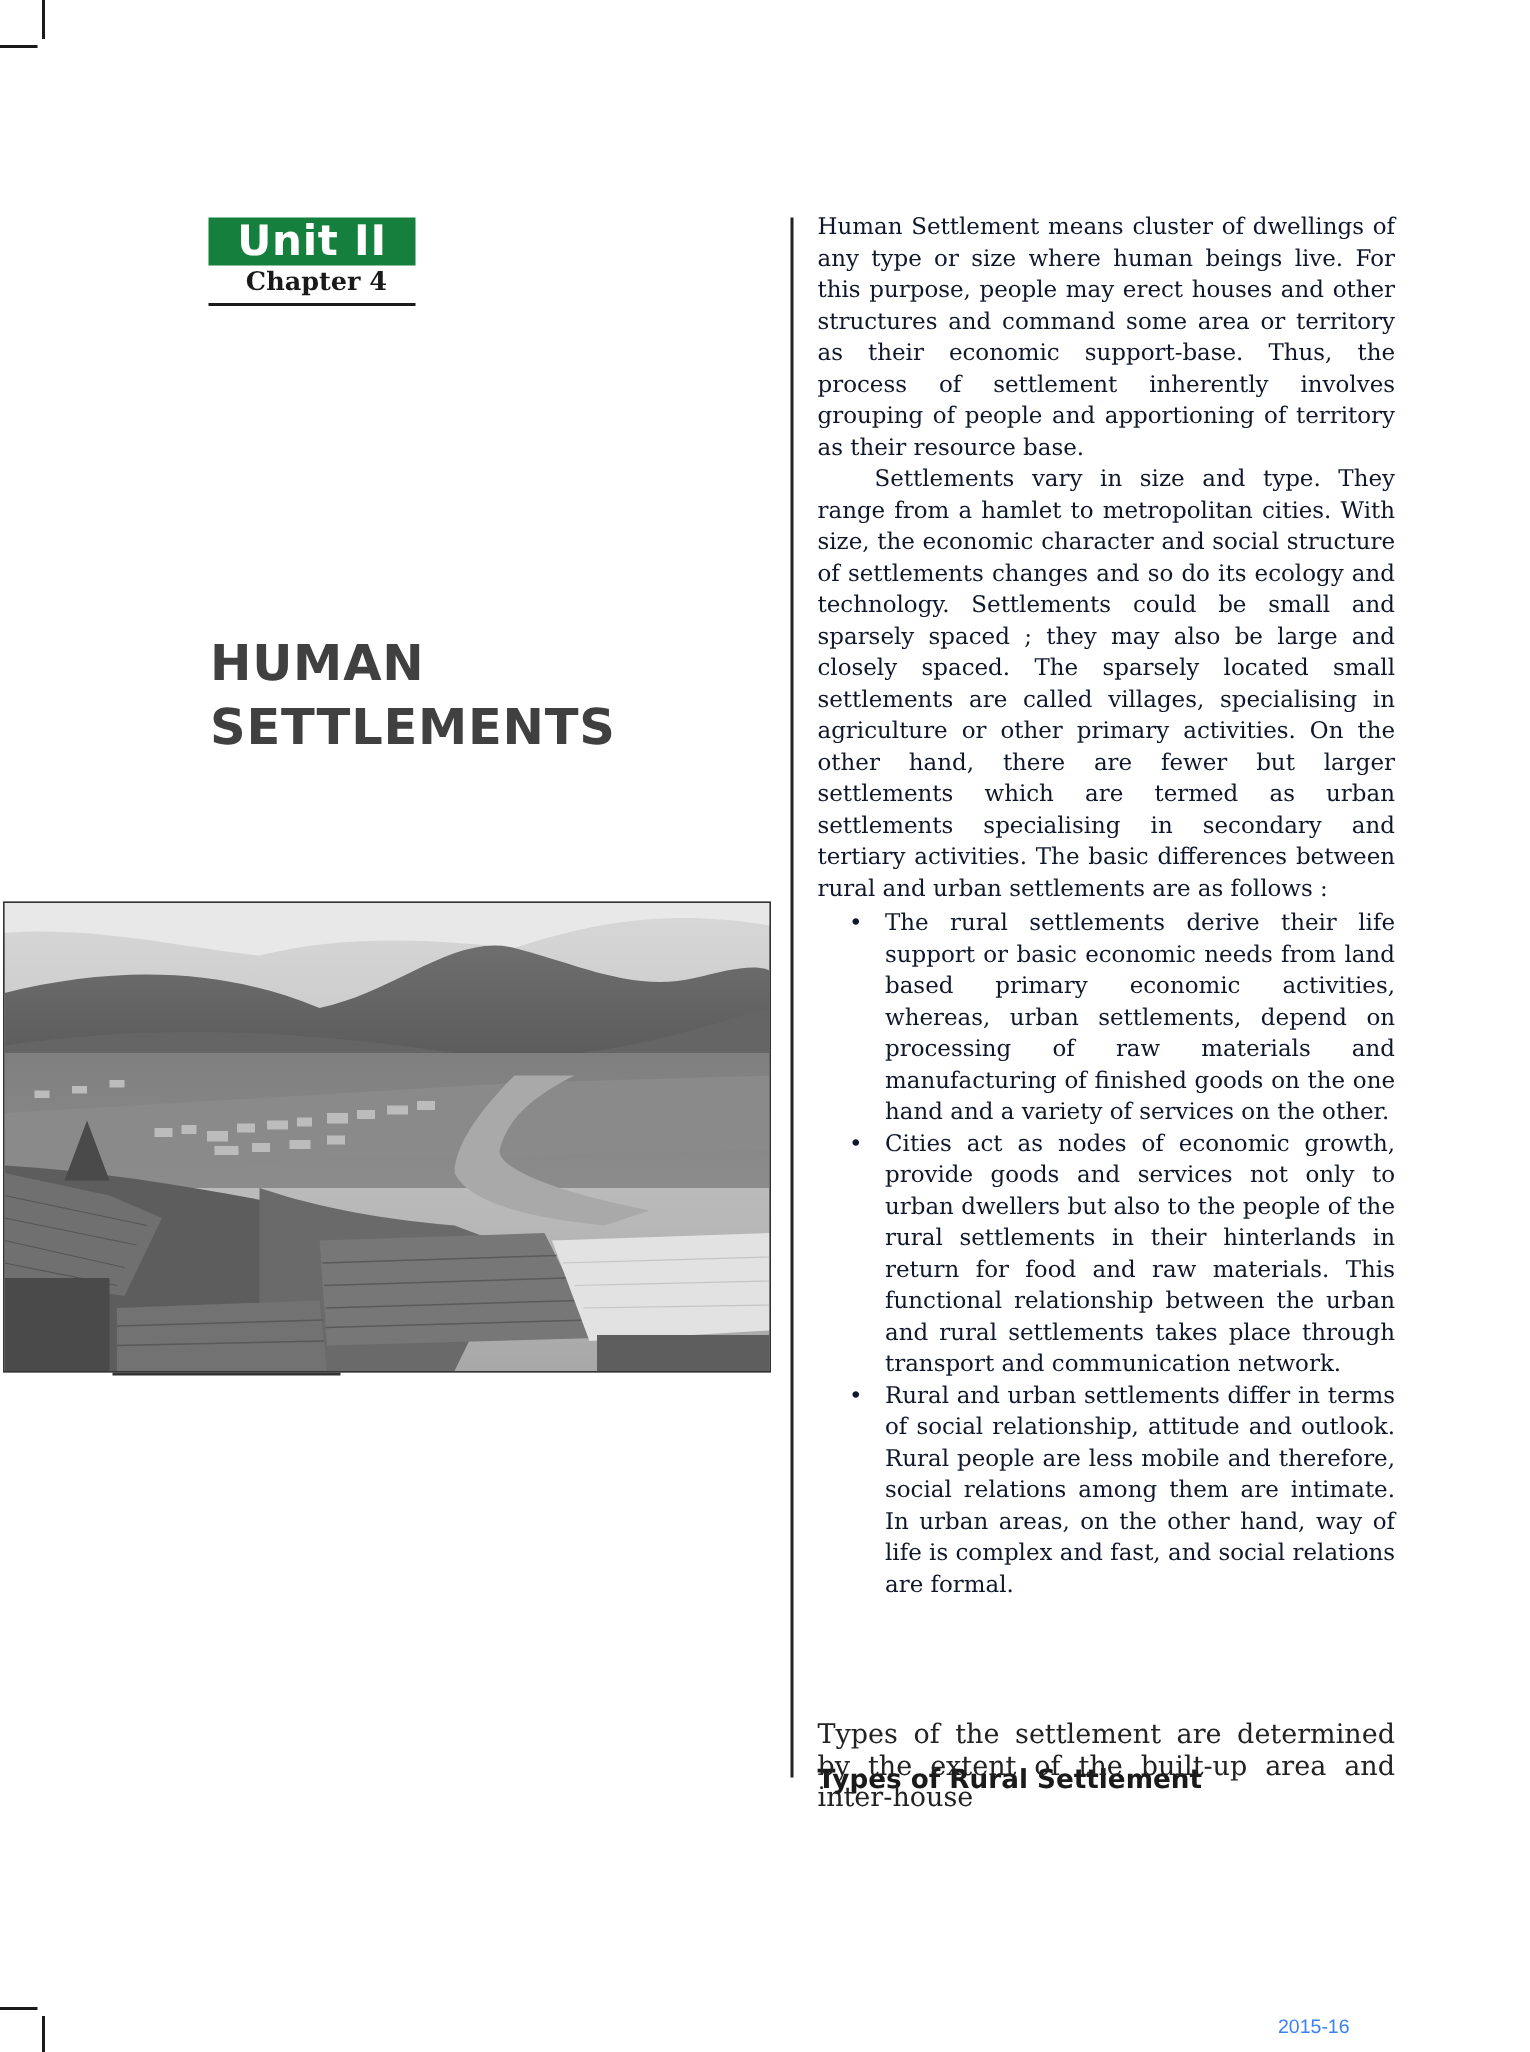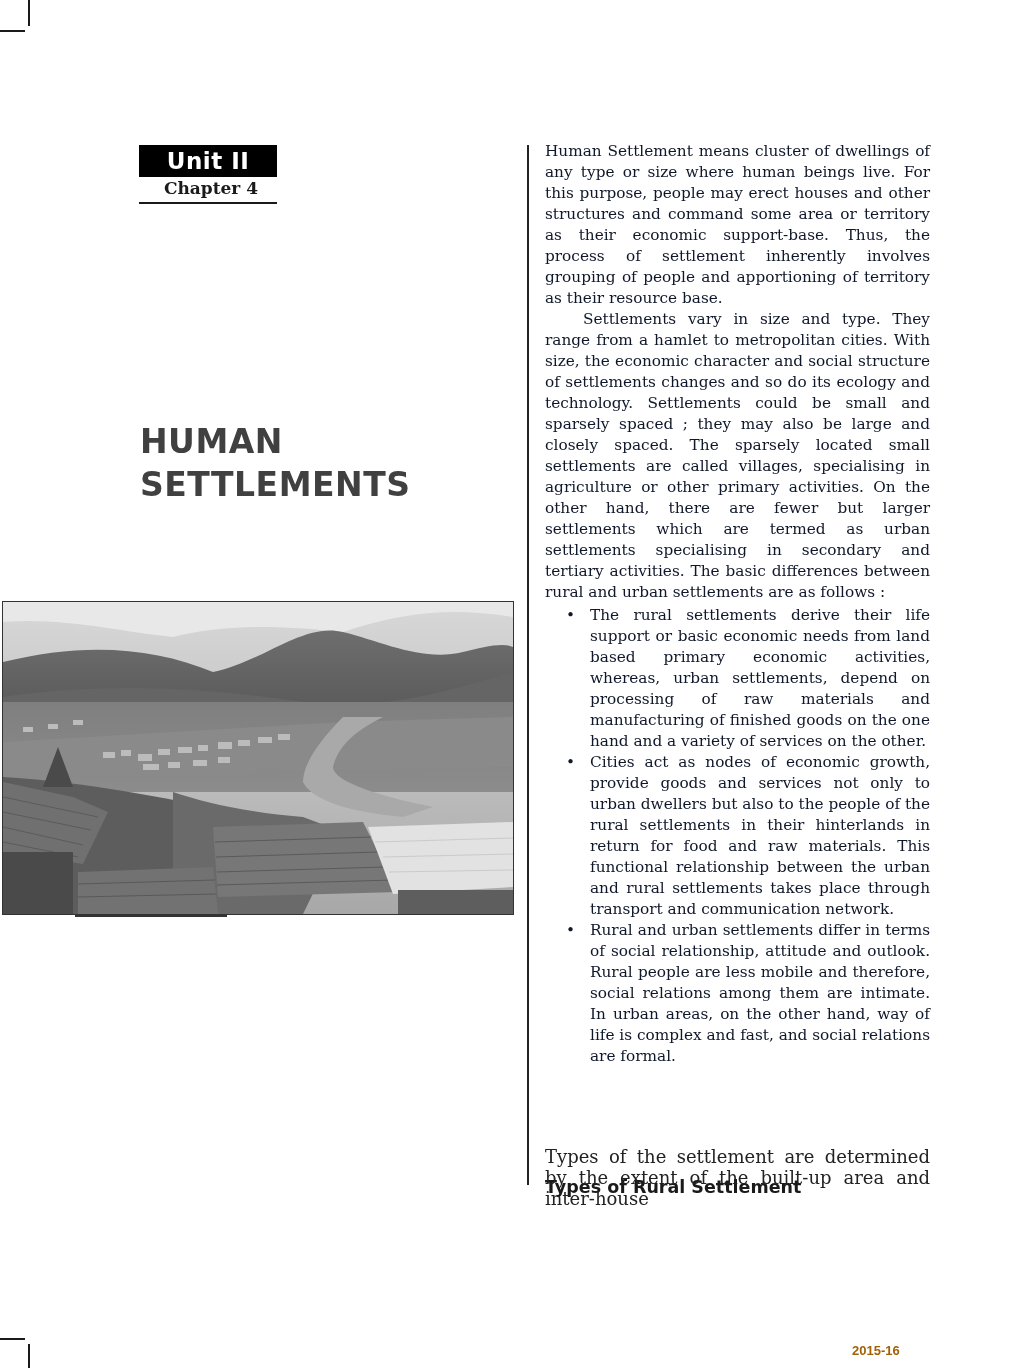--- a/index.html
+++ b/index.html
@@ -1,19 +1,19 @@
 <!DOCTYPE html>
 <html><head>
 <meta charset="utf-8">
 <style>
   html, body { margin:0; padding:0; background:#ffffff; }
   body { width:1020px; height:1368px; position:relative; overflow:hidden; color:#1a1a1a; }
   .crop { position:absolute; background:#1a1a1a; }
-  .unit-box { position:absolute; left:139px; top:145px; width:138px; height:32px; background:#000000;
-    color:#ffffff; font-family:"DejaVu Sans", sans-serif; font-weight:bold; font-size:23px;
+  .unit-box { position:absolute; left:139px; top:145px; width:138px; height:32px; background:#15803d;
+    color:#ffffff; font-family:"DejaVu Sans", sans-serif; font-weight:bold; font-size:28px;
     text-align:center; line-height:32px; letter-spacing:0.5px; }
   .chapter { position:absolute; left:142px; top:176px; width:138px; text-align:center;
     font-family:"DejaVu Serif", serif; font-weight:bold; font-size:17px; line-height:24px; }
   .chapter-rule { position:absolute; left:139px; top:202px; width:138px; height:2px; background:#1a1a1a; }
   .title { position:absolute; left:140px; top:420px; font-family:"DejaVu Sans", sans-serif; font-weight:bold;
     font-size:33px; line-height:43px; letter-spacing:0.5px; color:#404040; }
   .title span { display:block; }
   .photo { position:absolute; left:2px; top:601px; width:510px; height:312px; border:1.5px solid #333;
     overflow:hidden; background:#8a8a8a; }
   .photo svg { display:block; width:100%; height:100%; }
@@ -24,21 +24,21 @@
   .col p { margin:0; }
   .col p.indent { text-indent:38px; }
   .col ul { list-style:none; margin:2px 0 0 0; padding:0 0 0 45px; }
   .col li { position:relative; margin:0; }
   .col li .bullet { position:absolute; left:-24px; top:0; }
   .heading2 { position:absolute; left:545px; top:1175px; font-family:"DejaVu Sans", sans-serif;
     font-weight:bold; font-size:17.5px; line-height:24px; color:#1a1a1a; }
   .col2 { position:absolute; left:545px; top:1146px; width:385px; font-family:"DejaVu Serif", serif;
     font-size:18px; line-height:21px; color:#222; text-align:justify; }
   .footer { position:absolute; left:852px; top:1343px; font-family:"Liberation Sans", sans-serif;
-    font-size:13px; color:#a16207;font-weight:bold; }
+    font-size:13px; color:#3b82f6; }
 </style>
 </head>
 <body>
 
 <div class="crop" style="left:28px;top:0;width:2px;height:26px;"></div>
 <div class="crop" style="left:0;top:30px;width:25px;height:1.5px;"></div>
 <div class="crop" style="left:0;top:1338px;width:25px;height:1.5px;"></div>
 <div class="crop" style="left:28px;top:1344px;width:2px;height:24px;"></div>
 
 <div class="unit-box">Unit II</div>

